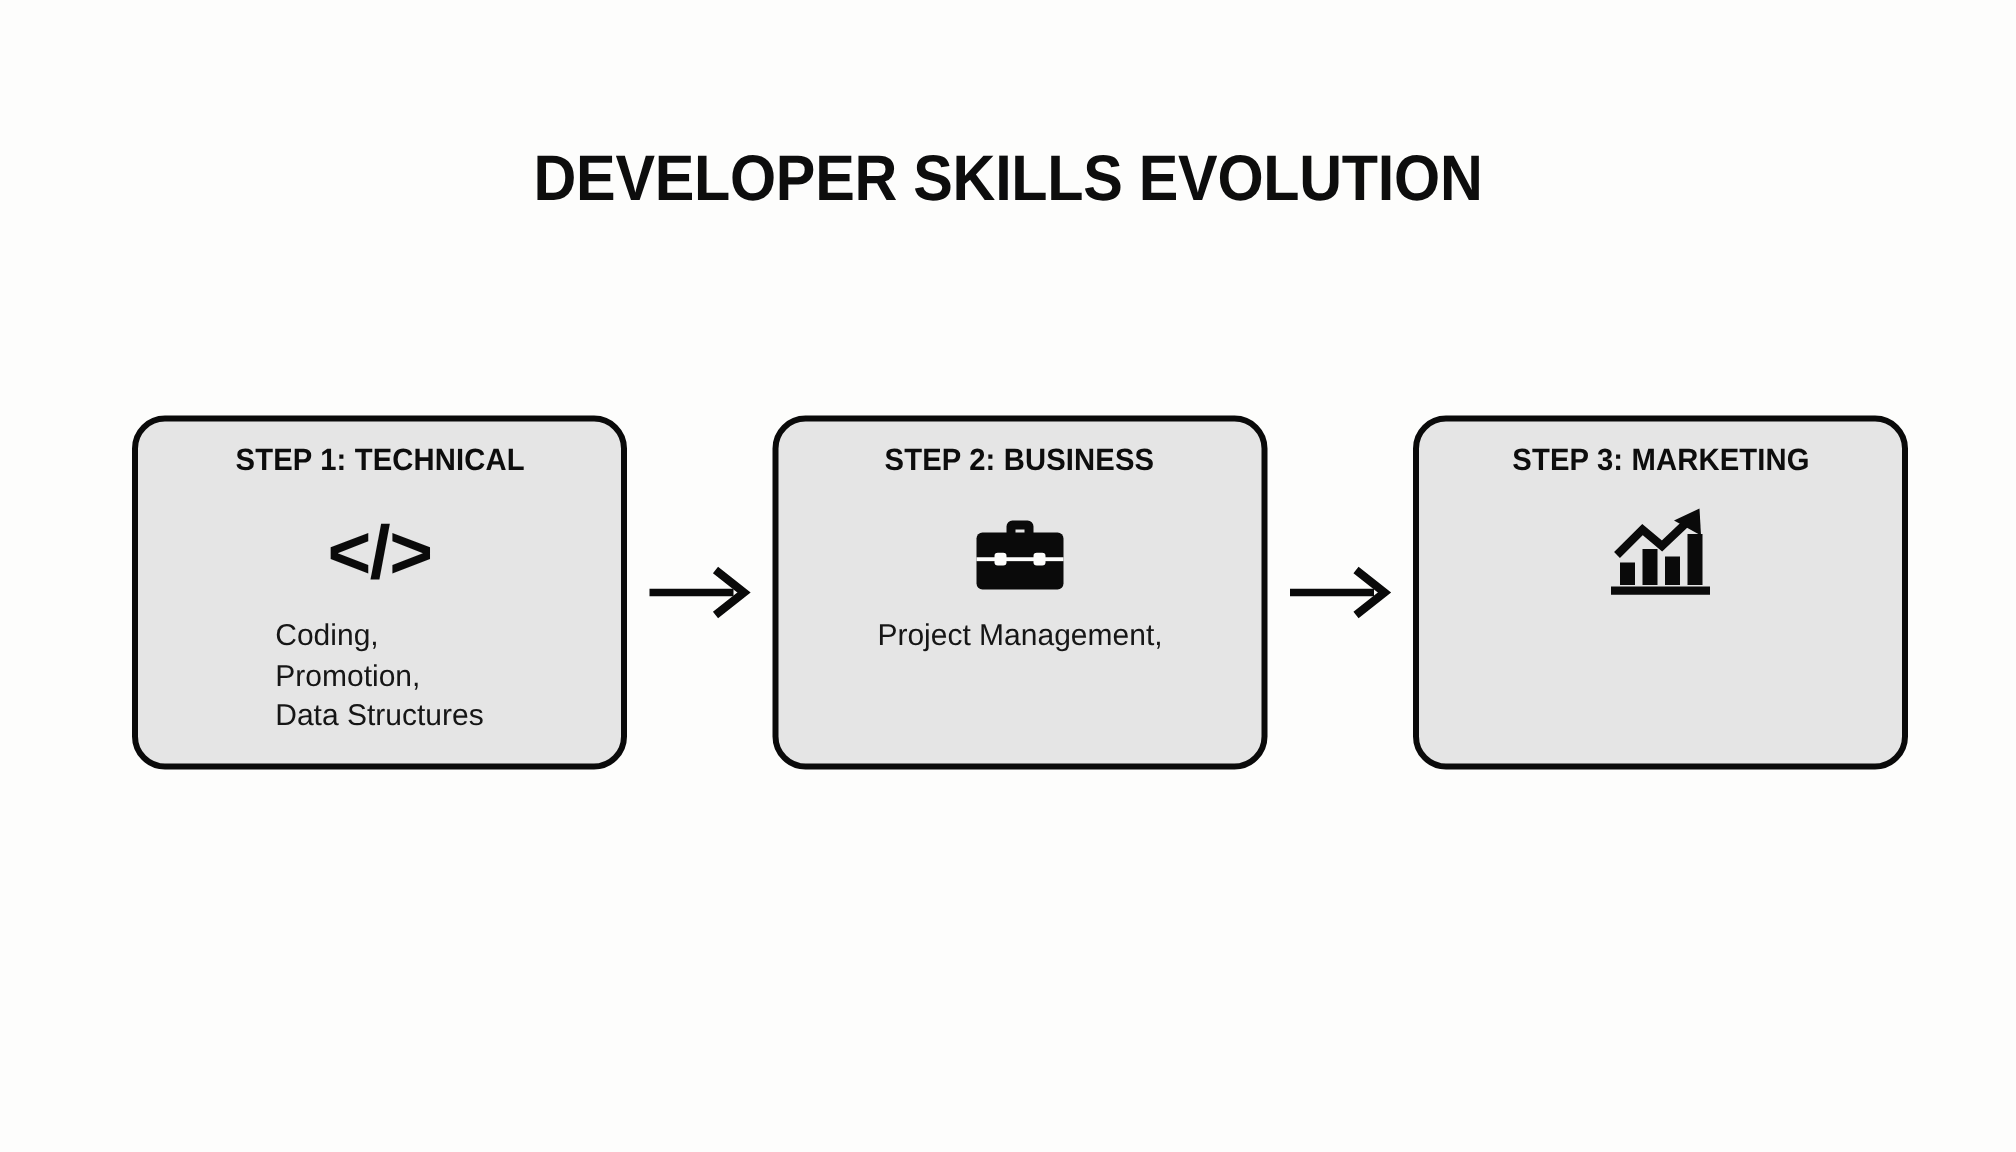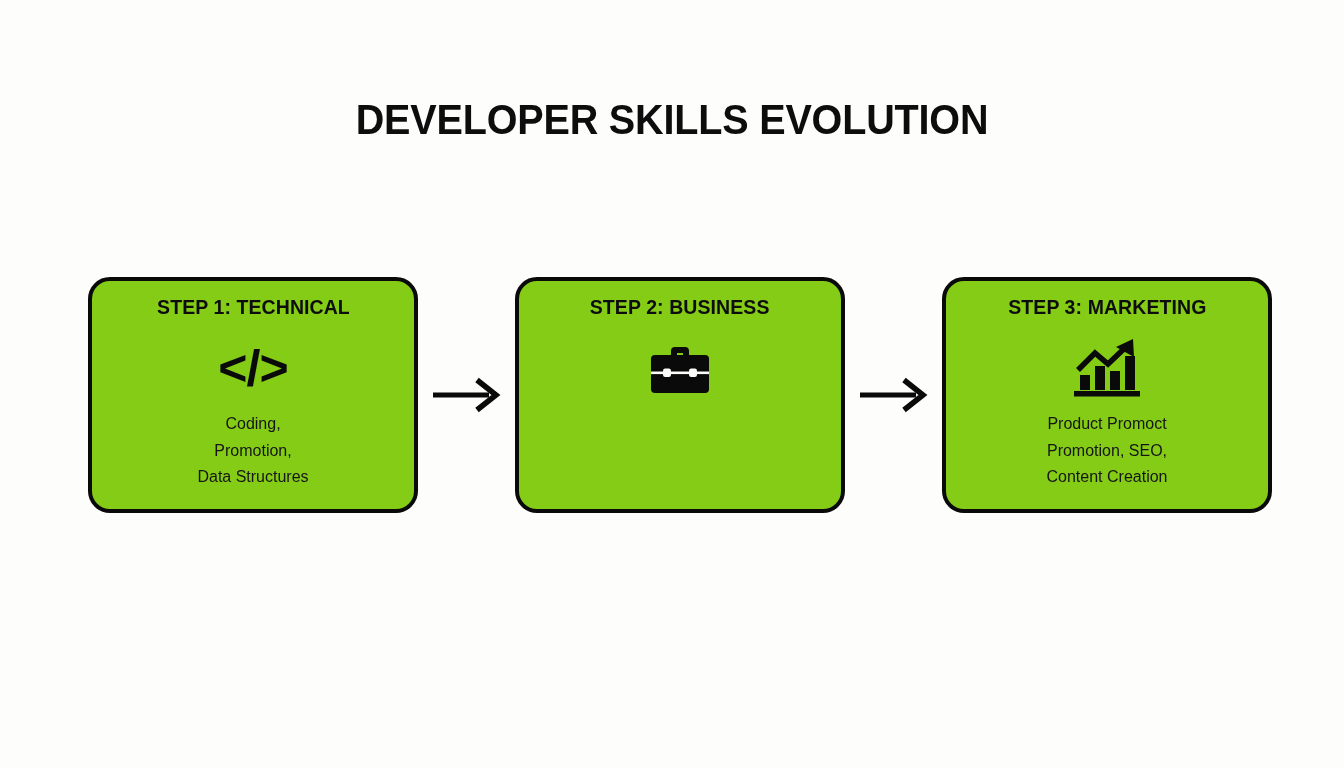--- a/index.html
+++ b/index.html
@@ -42,21 +42,21 @@
     align-items: center;
     justify-content: space-between;
   }
 
   .step-card {
     width: 330px;
     height: 236px;
     box-sizing: border-box;
     border: 4px solid #0a0a0a;
     border-radius: 22px;
-    background: #84cc16;
+    background: #e5e5e5;
     display: flex;
     flex-direction: column;
     align-items: center;
     position: relative;
   }
 
   .step-heading {
     margin-top: 14px;
     font-size: 20.5px;
     font-weight: bold;
@@ -79,23 +79,22 @@
     font-size: 50px;
     font-weight: bold;
     line-height: 1;
     color: #0a0a0a;
     letter-spacing: -1px;
     font-family: "Liberation Sans", sans-serif;
   }
 
   .step-desc {
     margin-top: 6px;
-    font-size: 16px;
+    font-size: 20px;
     line-height: 26.5px;
-    text-align: center;
     color: #161616;
     padding: 0 10px;
   }
   .step-desc span { display: block; }
 
   .arrow-connector {
     width: 74px;
     height: 46px;
     flex: none;
     display: flex;
@@ -138,20 +137,21 @@
 
         <rect x="5" y="16" width="58" height="38" rx="4" fill="#0a0a0a"></rect>
 
         <rect x="5" y="32.5" width="58" height="2.6" fill="#fdfdfc"></rect>
 
         <rect x="17" y="29.5" width="8" height="8.5" rx="2.2" fill="#fdfdfc"></rect>
         <rect x="43" y="29.5" width="8" height="8.5" rx="2.2" fill="#fdfdfc"></rect>
       </svg>
     </div>
     <div class="step-desc">
+      <span>Project Management,</span>
     </div>
   </div>
 
   <div class="arrow-connector">
     <svg width="72" height="40" viewBox="0 0 72 40" aria-hidden="true">
       <line x1="2" y1="20" x2="58" y2="20" stroke="#0a0a0a" stroke-width="5" stroke-linecap="butt"></line>
       <polyline points="46,5 65,20 46,35" fill="none" stroke="#0a0a0a" stroke-width="5.5" stroke-linecap="butt" stroke-linejoin="miter"></polyline>
     </svg>
   </div>
 
@@ -165,20 +165,15 @@
         <rect x="40" y="34" width="10" height="19" fill="#0a0a0a"></rect>
         <rect x="55" y="19" width="10" height="34" fill="#0a0a0a"></rect>
 
         <rect x="4" y="54" width="66" height="5.5" fill="#0a0a0a"></rect>
 
         <polyline points="8,33 25,16 38,27 58,8" fill="none" stroke="#0a0a0a" stroke-width="5.5" stroke-linejoin="miter" stroke-linecap="butt"></polyline>
 
         <polygon points="63,2 64,20 46,10" fill="#0a0a0a"></polygon>
       </svg>
     </div>
-    <div class="step-desc">
-      <span>Product Promoct</span>
-      <span>Promotion, SEO,</span>
-      <span>Content Creation</span>
-    </div>
   </div>
 
 </div>
 
 </body></html>

